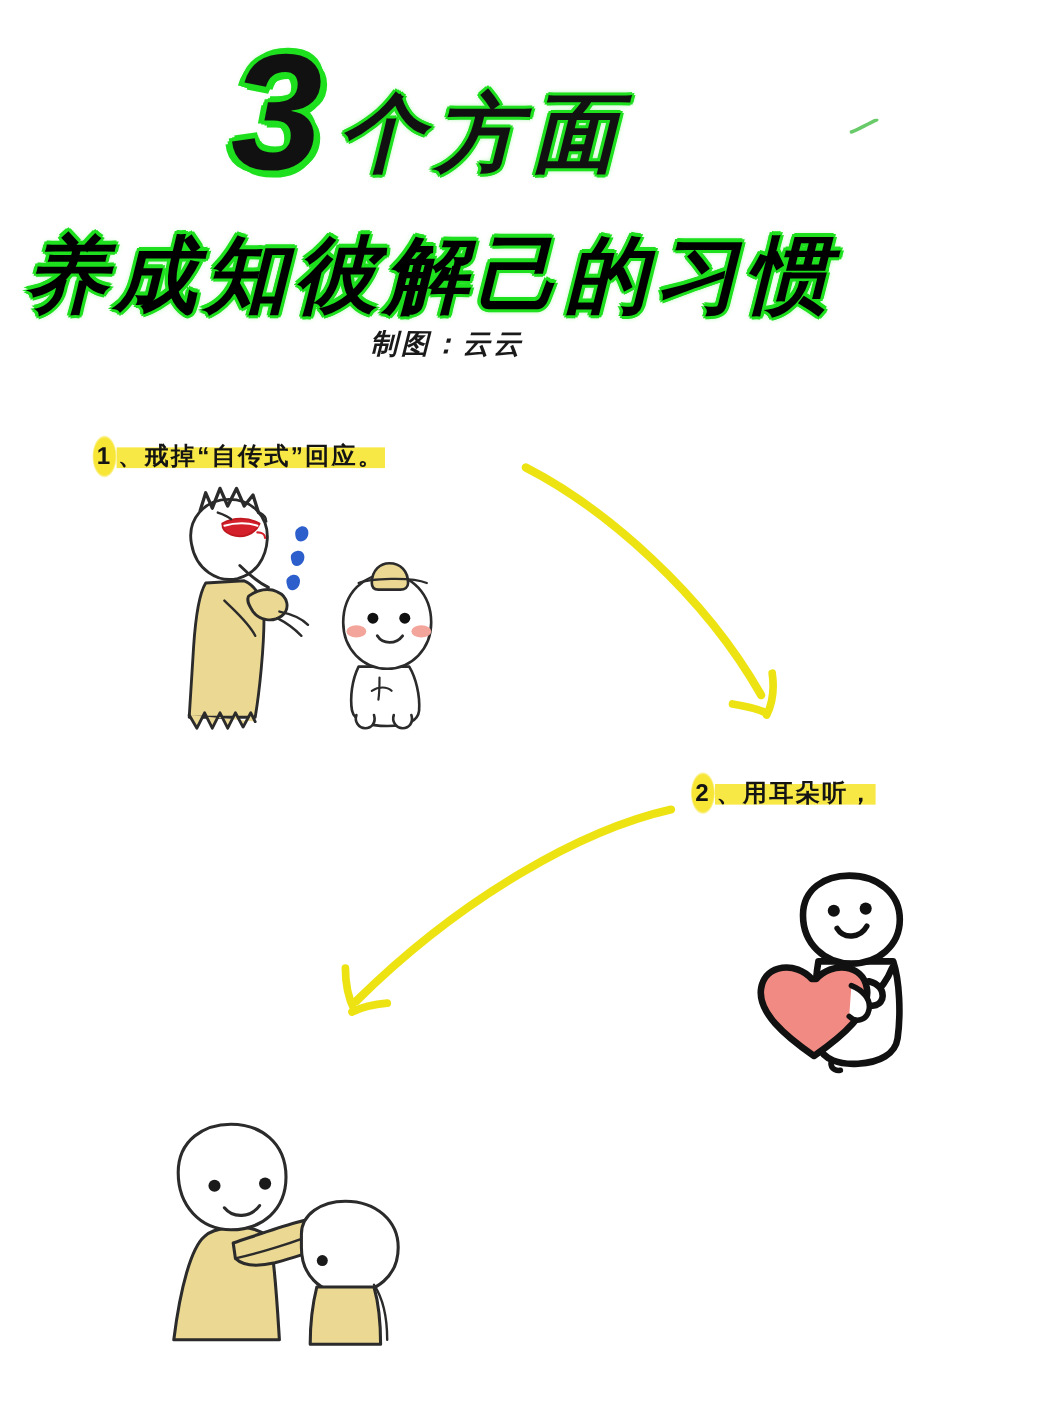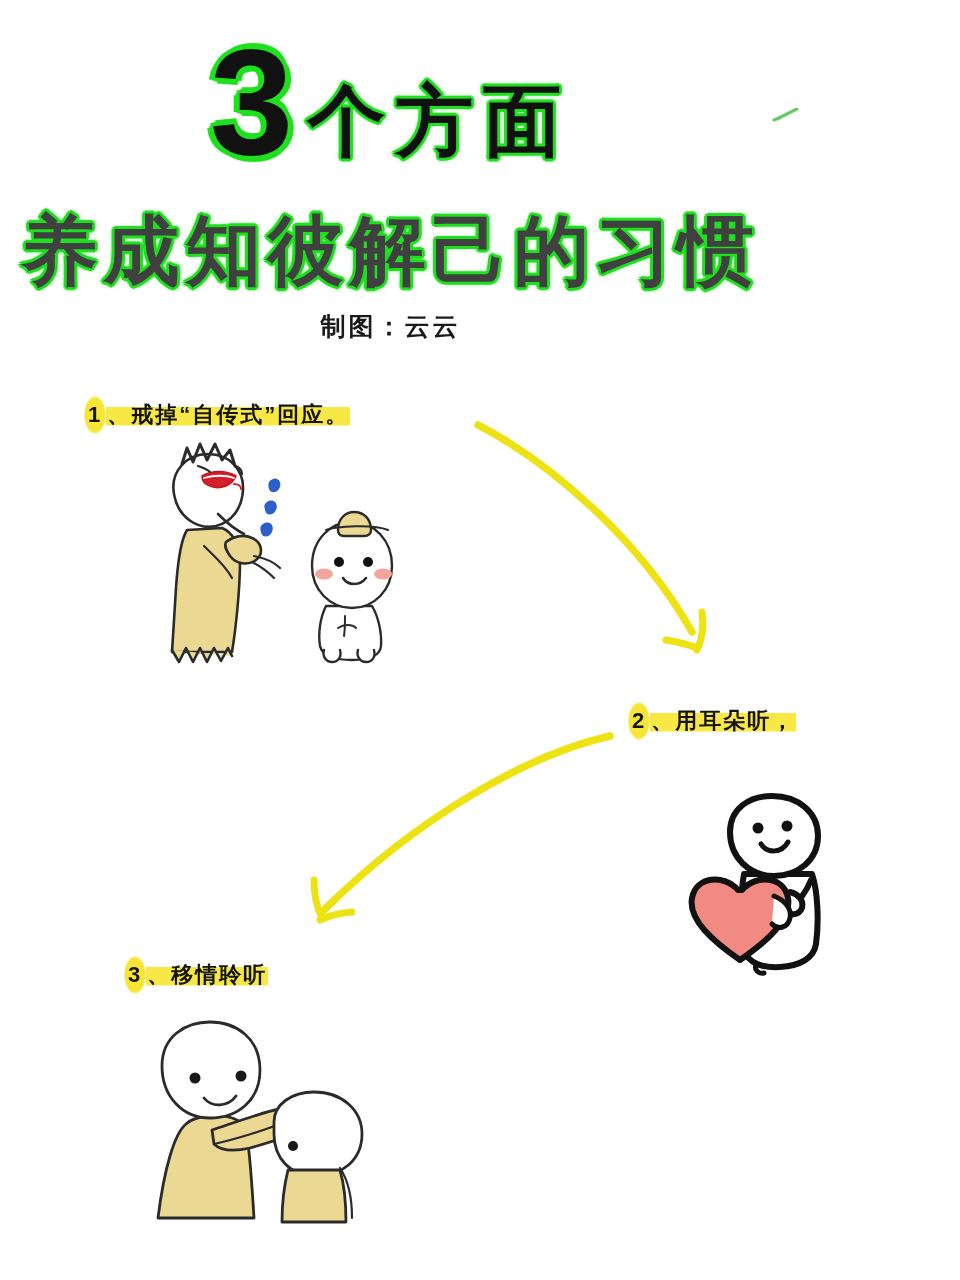--- a/index.html
+++ b/index.html
@@ -19,20 +19,21 @@
     overflow: hidden;
     margin: 0 auto;
   }
 
   
   .title-block {
     position: absolute;
     left: 0;
     width: 781px;
     text-align: center;
+    font-style: italic;
   }
   #title-line1 {
     top: 22px;
     height: 160px;
     line-height: 160px;
     white-space: nowrap;
   }
   #title-line1 .big-num {
     font-size: 150px;
     font-weight: bold;
@@ -58,31 +59,32 @@
   }
   #title-line2 {
     top: 196px;
     height: 110px;
     line-height: 110px;
     white-space: nowrap;
   }
   #title-line2 .txt {
     font-size: 76px;
     font-weight: bold;
-    color: #404040;
+    color: #000000;
     letter-spacing: 6px;
     text-shadow:
        3px 0 0 #1ee01e, -3px 0 0 #1ee01e, 0 3px 0 #1ee01e, 0 -3px 0 #1ee01e,
        2px 2px 0 #1ee01e, -2px 2px 0 #1ee01e, 2px -2px 0 #1ee01e, -2px -2px 0 #1ee01e,
        0 0 6px #35e035;
   }
   #byline {
-    top: 306px;
+    top: 293px;
     height: 40px;
     line-height: 40px;
+    margin-left: 16px;
   }
   #byline .txt {
     font-size: 25px;
     font-weight: bold;
     color: #1a1a1a;
     letter-spacing: 3px;
   }
 
   
   #stray-green-mark {
@@ -152,23 +154,20 @@
   <div class="step-label" id="step1-label">
     <span class="num">1</span><span class="hl">、戒掉“自传式”回应。</span>
   </div>
 
   <div class="step-label" id="step2-label">
     <div style="text-align:center;">
       <span class="num">2</span><span class="hl">、用耳朵听，</span>
     </div>
   </div>
 
-  <div class="step-label" id="step3-label">
-    <span class="num">3</span><span class="hl">、移情聆听</span>
-  </div>
 
   <svg class="arrow-svg" id="arrow-1" width="300" height="270" viewBox="0 0 300 270">
     <path d="M38,25 C110,62 200,140 252,232" stroke="#EDE313" stroke-width="7.5" fill="none" stroke-linecap="round"></path>
     <path d="M226,240 C238,242 248,244 256,248" stroke="#EDE313" stroke-width="7" fill="none" stroke-linecap="round"></path>
     <path d="M262,212 C264,226 263,238 257,250" stroke="#EDE313" stroke-width="7" fill="none" stroke-linecap="round"></path>
   </svg>
 
   <svg class="arrow-svg" id="arrow-2" width="380" height="230" viewBox="0 0 380 230">
     <path d="M330,26 C250,44 140,105 44,200" stroke="#EDE313" stroke-width="7.5" fill="none" stroke-linecap="round"></path>
     <path d="M34,170 C34,184 36,196 42,208" stroke="#EDE313" stroke-width="7" fill="none" stroke-linecap="round"></path>

